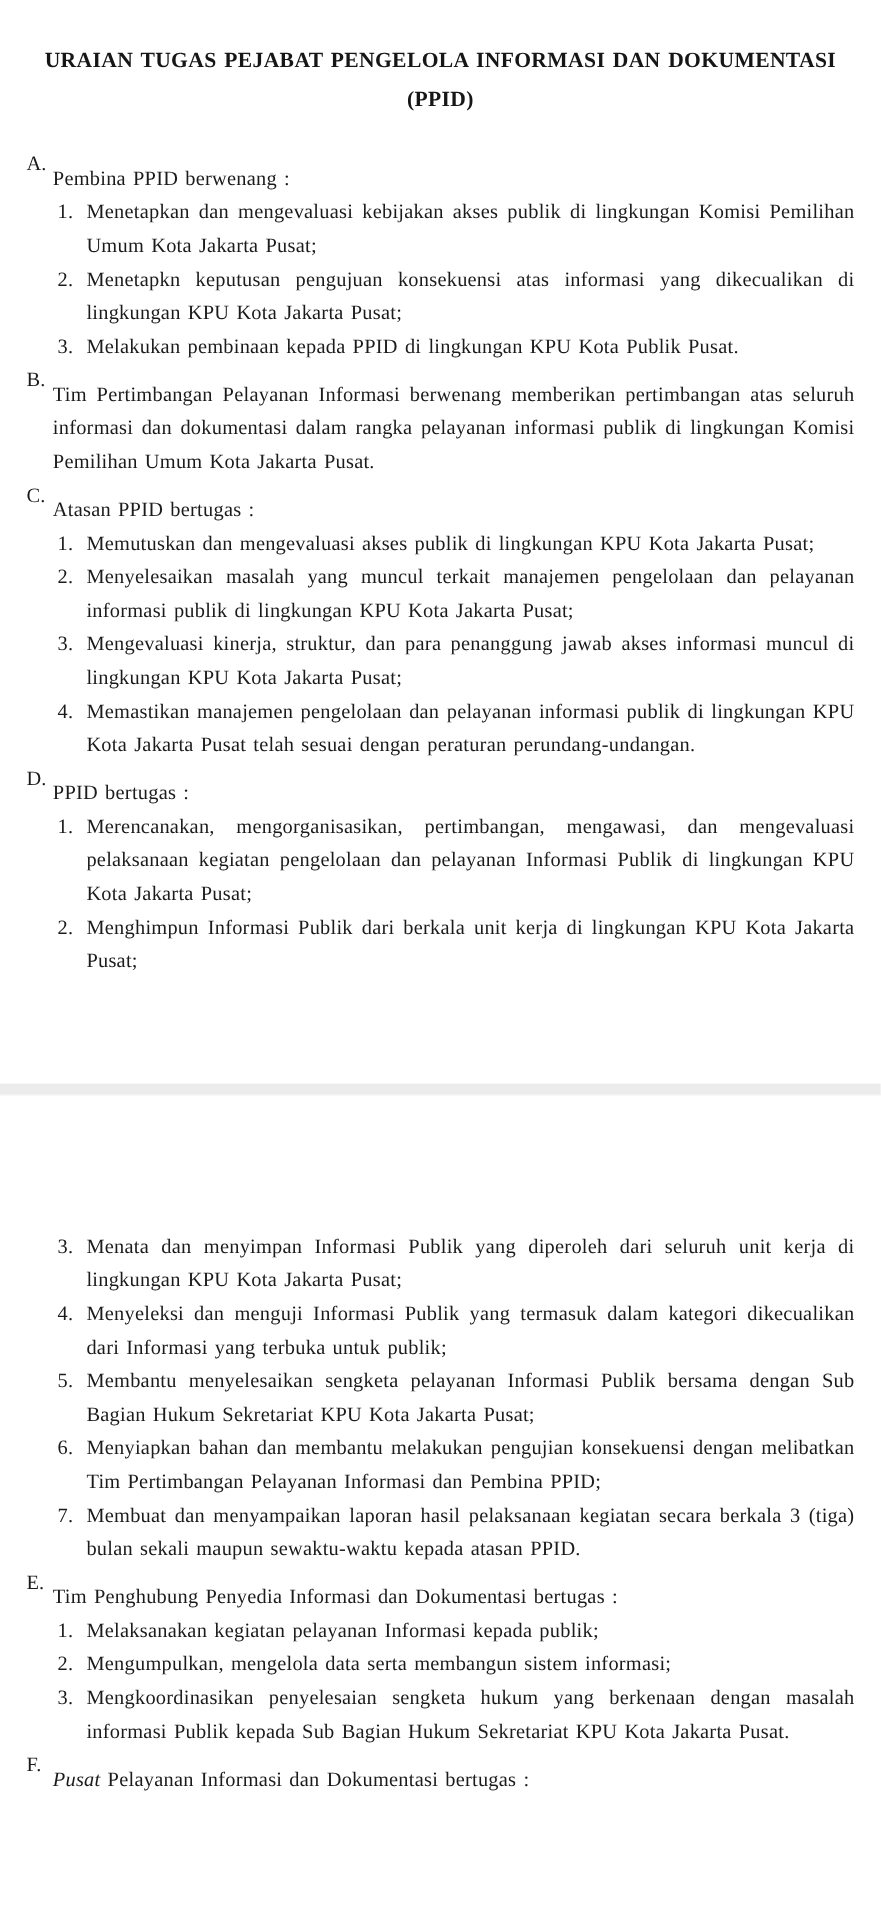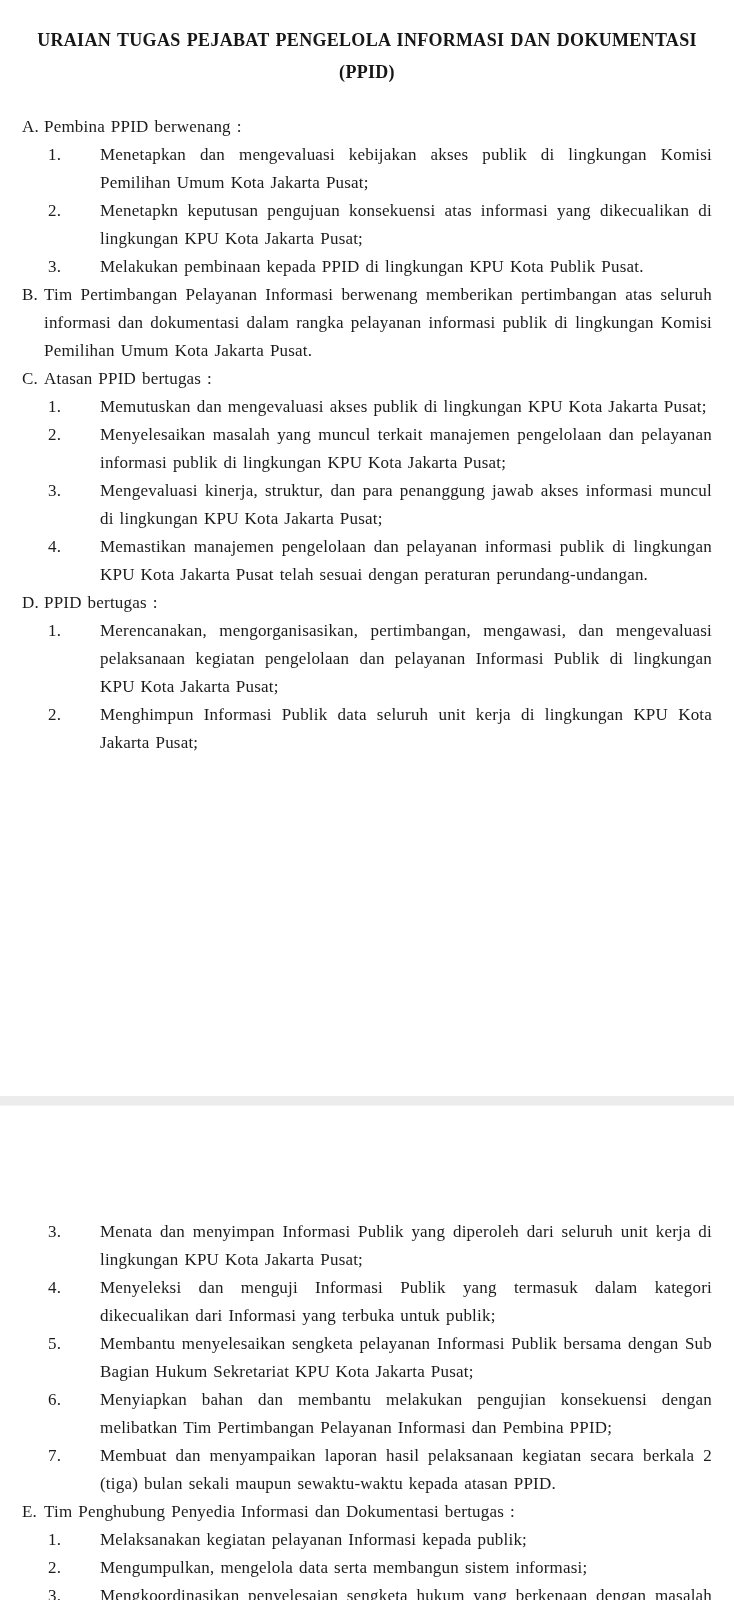--- a/index.html
+++ b/index.html
@@ -16,22 +16,22 @@
     font-size: 17px;
     line-height: 28px;
     letter-spacing: 0.2px;
     word-spacing: 1.5px;
   }
   .page {
     box-sizing: border-box;
     background: #ffffff;
   }
   .page1 {
-    height: 1096px;
-    padding: 2px 22px;
+    height: 903px;
+    padding: 12px 22px;
     overflow: hidden;
   }
   .page2 {
     padding: 112px 22px 0 22px;
   }
   .divider {
     height: 9px;
     background: #ececec;
     border-bottom: 1px solid #f4f4f4;
   }
@@ -48,33 +48,33 @@
   .row {
     display: flex;
     align-items: flex-start;
   }
   .letter {
     flex: 0 0 22px;
   }
   .sec-text {
     flex: 1;
     text-align: justify;
+    margin-top: 12px;
   }
   .item {
     display: flex;
     align-items: flex-start;
     margin-left: 26px;
   }
   .num {
     flex: 0 0 24px;
   }
   .itext {
     flex: 1;
     text-align: justify;
-    margin-left: 28px;
   }
   .f-body {
     margin-left: 22px;
     text-align: justify;
   }
   .it {
     font-style: italic;
   }
 </style>
 </head>
@@ -137,21 +137,21 @@
     <div class="row">
       <span class="letter">D.</span>
       <span class="sec-text">PPID bertugas :</span>
     </div>
     <div class="item">
       <span class="num">1.</span>
       <span class="itext">Merencanakan, mengorganisasikan, pertimbangan, mengawasi, dan mengevaluasi pelaksanaan kegiatan pengelolaan dan pelayanan Informasi Publik di lingkungan KPU Kota Jakarta Pusat;</span>
     </div>
     <div class="item">
       <span class="num">2.</span>
-      <span class="itext">Menghimpun Informasi Publik data seluruh unit kerja di lingkungan KPU Kota Jakarta Pusat;</span>
+      <span class="itext">Menghimpun Informasi Publik dari berkala unit kerja di lingkungan KPU Kota Jakarta Pusat;</span>
     </div>
   </div>
 
 </div>
 
 <div class="divider"></div>
 
 <div class="page page2">
 
   <div>
@@ -166,21 +166,21 @@
     <div class="item">
       <span class="num">5.</span>
       <span class="itext">Membantu menyelesaikan sengketa pelayanan Informasi Publik bersama dengan Sub Bagian Hukum Sekretariat KPU Kota Jakarta Pusat;</span>
     </div>
     <div class="item">
       <span class="num">6.</span>
       <span class="itext">Menyiapkan bahan dan membantu melakukan pengujian konsekuensi dengan melibatkan Tim Pertimbangan Pelayanan Informasi dan Pembina PPID;</span>
     </div>
     <div class="item">
       <span class="num">7.</span>
-      <span class="itext">Membuat dan menyampaikan laporan hasil pelaksanaan kegiatan secara berkala 2 (tiga) bulan sekali maupun sewaktu-waktu kepada atasan PPID.</span>
+      <span class="itext">Membuat dan menyampaikan laporan hasil pelaksanaan kegiatan secara berkala 3 (tiga) bulan sekali maupun sewaktu-waktu kepada atasan PPID.</span>
     </div>
   </div>
 
   <div>
     <div class="row">
       <span class="letter">E.</span>
       <span class="sec-text">Tim Penghubung Penyedia Informasi dan Dokumentasi bertugas :</span>
     </div>
     <div class="item">
       <span class="num">1.</span>
@@ -192,17 +192,17 @@
     </div>
     <div class="item">
       <span class="num">3.</span>
       <span class="itext">Mengkoordinasikan penyelesaian sengketa hukum yang berkenaan dengan masalah informasi Publik kepada Sub Bagian Hukum Sekretariat KPU Kota Jakarta Pusat.</span>
     </div>
   </div>
 
   <div>
     <div class="row">
       <span class="letter">F.</span>
-      <span class="sec-text"><span class="it">Kota</span><span> Pelayanan Informasi dan Dokumentasi bertugas :</span></span>
+      <span class="sec-text"><span class="it">Pusat</span><span> Pelayanan Informasi dan Dokumentasi bertugas :</span></span>
     </div>
   </div>
 
 </div>
 
 </body></html>

